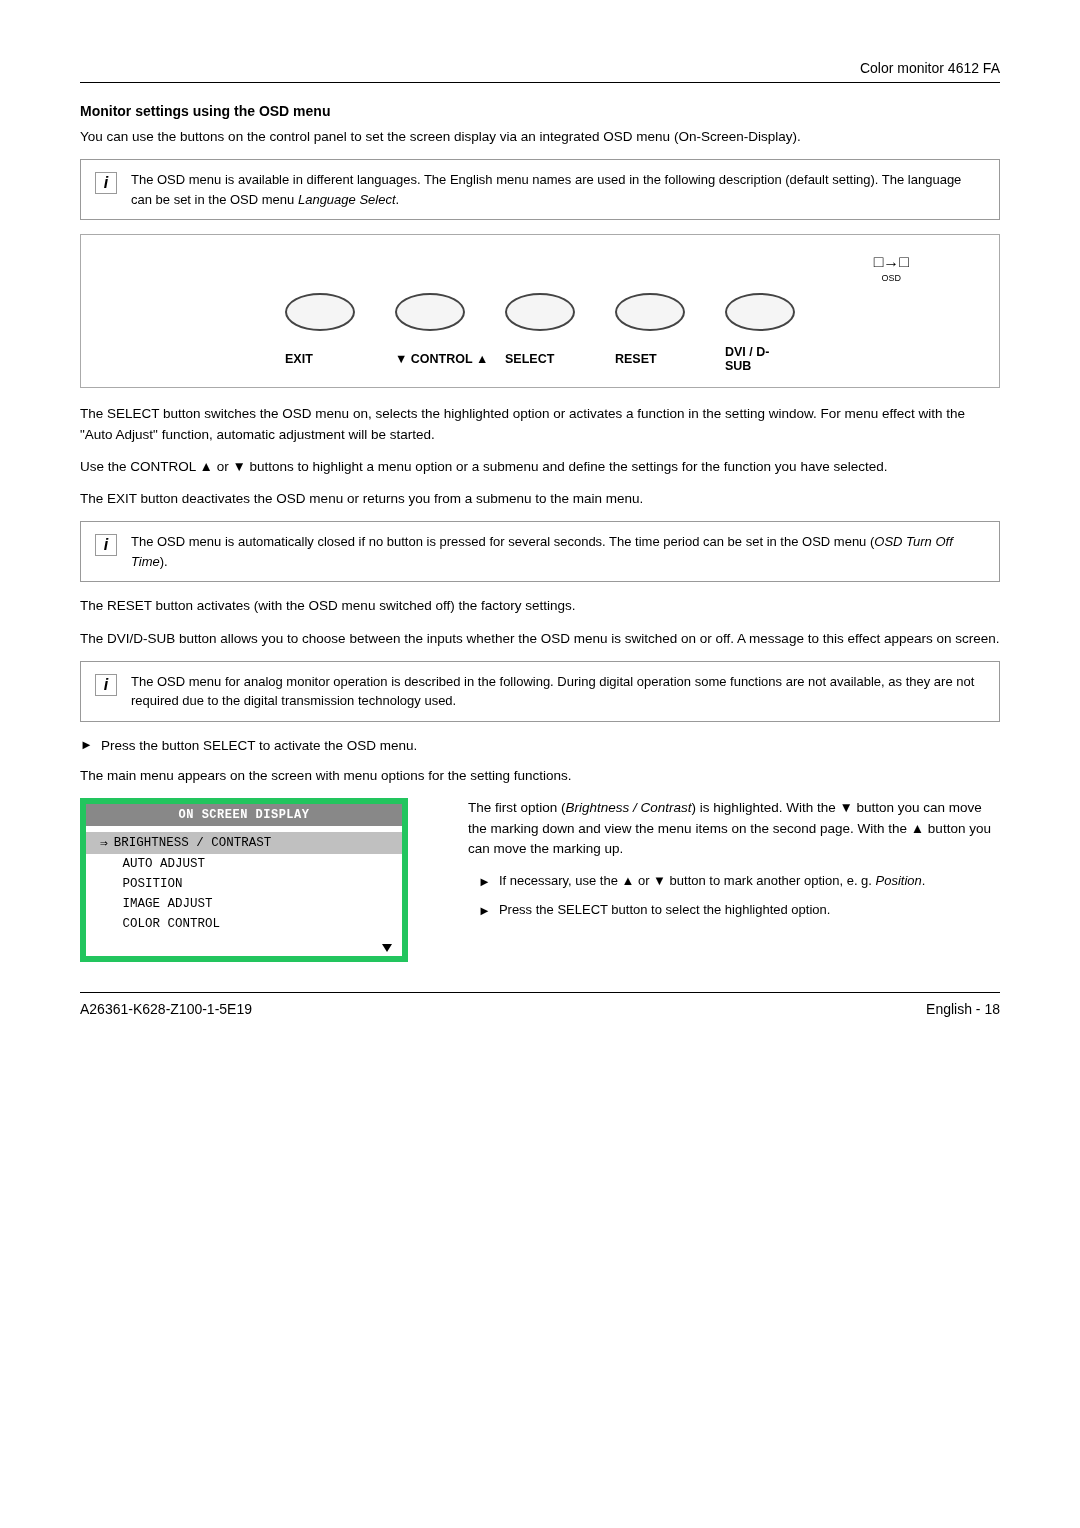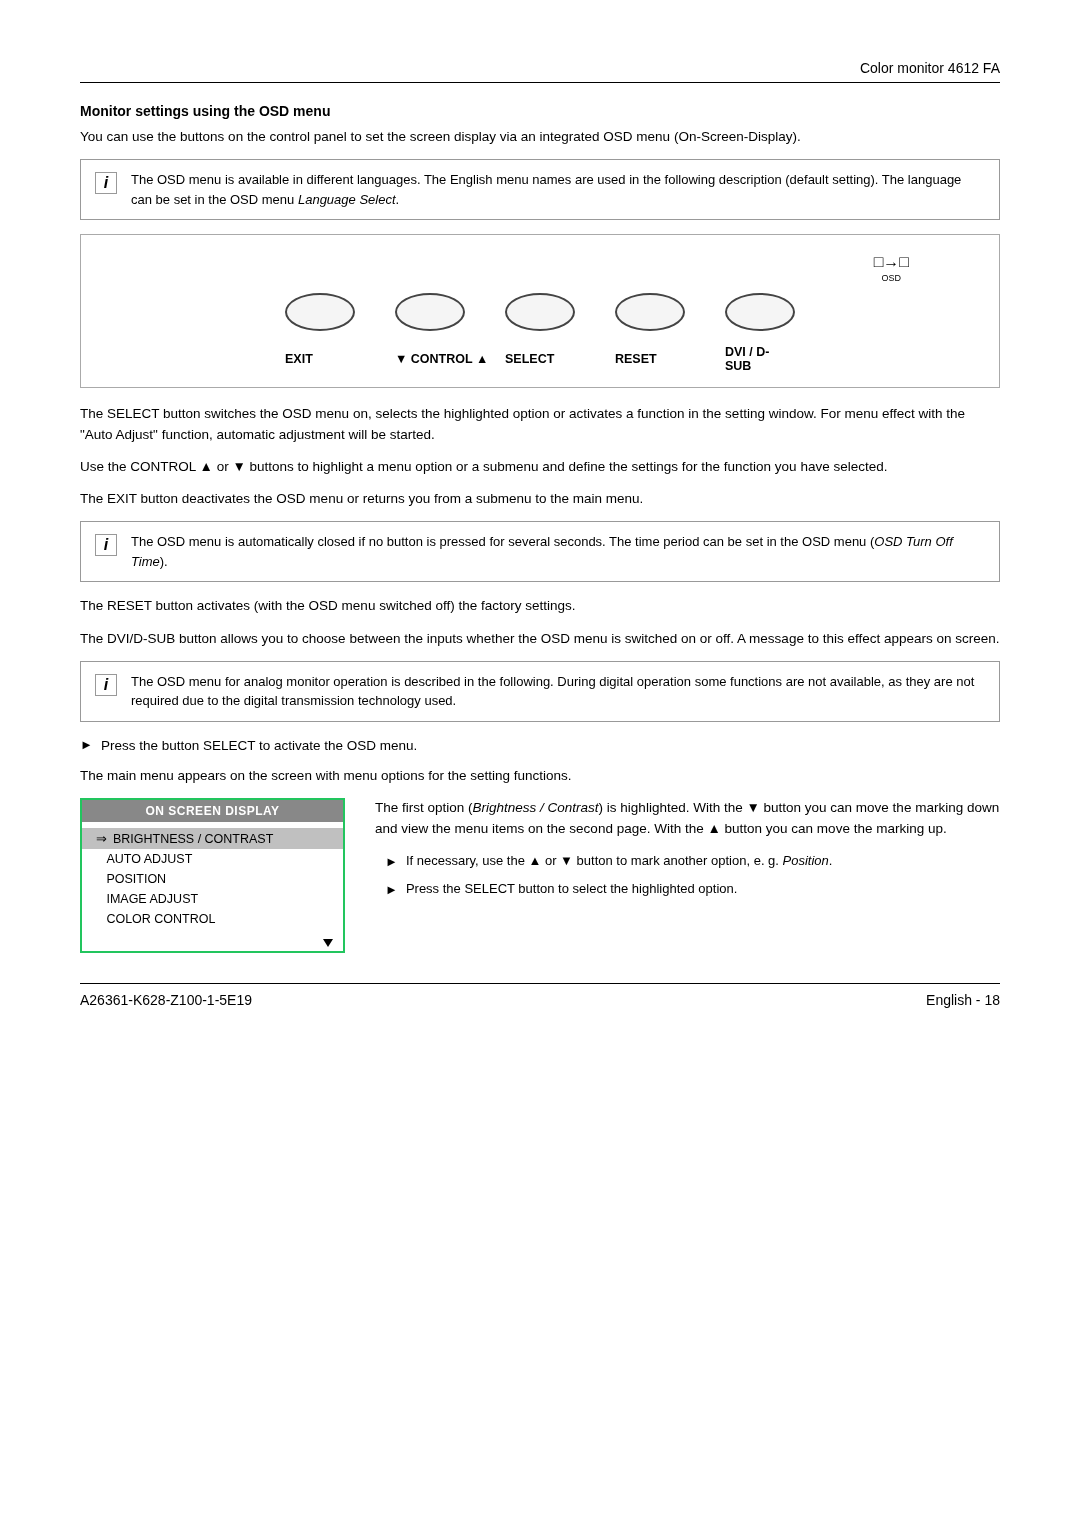--- a/index.html
+++ b/index.html
@@ -115,23 +115,24 @@
       width: 70px;
     }
     
     .osd-menu-section {
       display: flex;
       gap: 30px;
       margin-bottom: 16px;
       align-items: flex-start;
     }
     .osd-menu-box {
-      border: 2px solid #22c55e;
-      width: 265px;
+      border: 6px solid #22c55e;
+      width: 328px;
       flex-shrink: 0;
+      font-family: Liberation Mono, monospace;
     }
     .osd-menu-header {
       background: #888;
       color: #fff;
       text-align: center;
       padding: 4px 0;
       font-size: 12px;
       font-weight: bold;
       letter-spacing: 0.5px;
     }
@@ -153,20 +154,21 @@
     }
     .osd-menu-bottom {
       display: flex;
       justify-content: flex-end;
       padding: 4px 10px;
     }
     .osd-right-text {
       flex: 1;
       font-size: 13px;
       line-height: 1.5;
+      margin-left: 30px;
     }
     .bullet-row {
       display: flex;
       gap: 8px;
       margin-bottom: 10px;
     }
     .bullet-arrow {
       font-size: 13px;
       flex-shrink: 0;
       margin-top: 1px;

